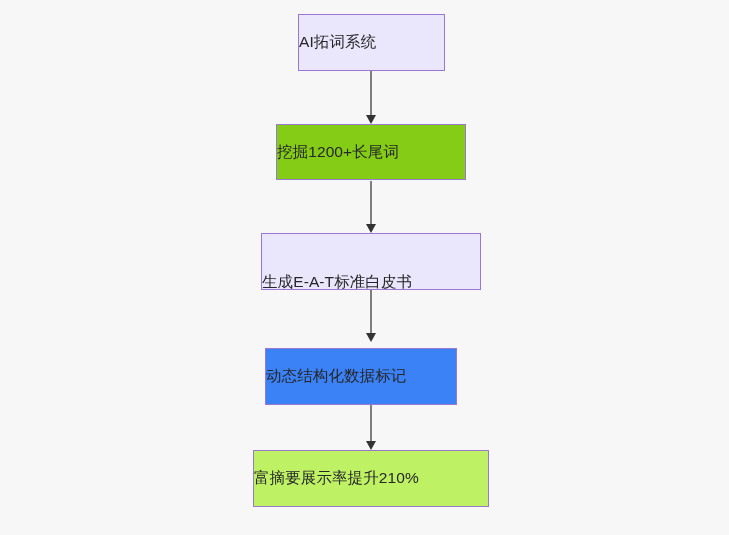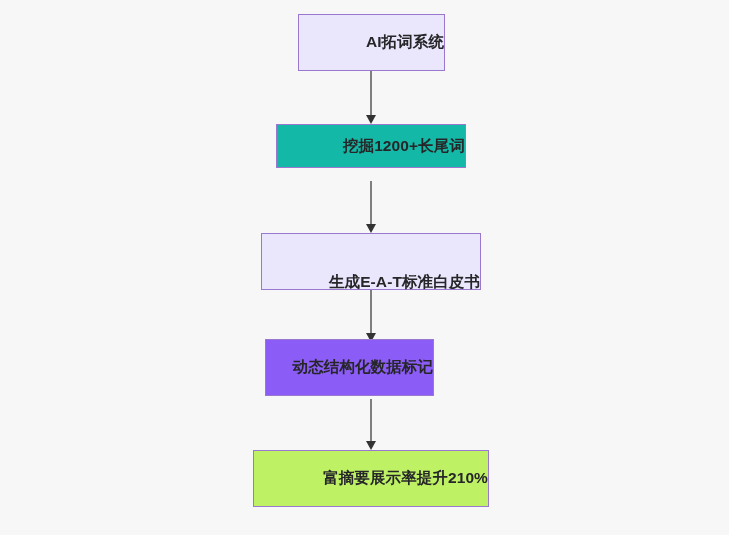--- a/index.html
+++ b/index.html
@@ -20,23 +20,22 @@
     height: 535px;
   }
 
   .node {
     position: absolute;
     box-sizing: border-box;
     background: #eae6fb;
     border: 1.6px solid #9a78d0;
     display: flex;
     align-items: center;
-    justify-content: flex-end;
+    justify-content: flex-start;
     z-index: 2;
-    font-weight: bold;
   }
 
   .node-label {
     font-size: 15.5px;
     color: #262629;
     line-height: 1.2;
     letter-spacing: 0.1px;
     white-space: nowrap;
     text-align: center;
   }
@@ -74,25 +73,25 @@
       <line class="edge-line" x1="12" y1="0" x2="12" y2="44" stroke="#7f7f7f"></line>
       <polygon class="edge-head" points="7,43 17,43 12,52" fill="#333333"></polygon>
     </svg>
     <svg class="edge" width="24" height="51" style="left: 359px; top: 399px;">
       <line class="edge-line" x1="12" y1="0" x2="12" y2="43" stroke="#7f7f7f"></line>
       <polygon class="edge-head" points="7,42 17,42 12,51" fill="#333333"></polygon>
     </svg>
     <div class="node" style="left: 298px; top: 14px; width: 147px; height: 57px; background: rgb(234, 230, 251); border-color: rgb(154, 120, 208);">
       <span class="node-label" style="color: rgb(38, 38, 41);">AI拓词系统</span>
     </div>
-    <div class="node" style="left: 276px; top: 124px; width: 190px; height: 44px; background: #14b8a6; border-color: rgb(154, 120, 208);">
+    <div class="node" style="left: 276px; top: 124px; width: 190px; height: 56px; background: #84cc16; border-color: rgb(154, 120, 208);">
       <span class="node-label" style="color: rgb(38, 38, 41);">挖掘1200+长尾词</span>
     </div>
     <div class="node" style="left: 261px; top: 233px; width: 220px; height: 57px; background: rgb(234, 230, 251); border-color: rgb(154, 120, 208);">
       <span class="node-label" style="color: rgb(38, 38, 41); margin-top: 42px;">生成E-A-T标准白皮书</span>
     </div>
-    <div class="node" style="left: 265px; top: 339px; width: 169px; height: 57px; background: #8b5cf6; border-color: rgb(154, 120, 208);">
+    <div class="node" style="left: 265px; top: 348px; width: 192px; height: 57px; background: #3b82f6; border-color: rgb(154, 120, 208);">
       <span class="node-label" style="color: rgb(38, 38, 41);">动态结构化数据标记</span>
     </div>
     <div class="node" style="left: 253px; top: 450px; width: 236px; height: 57px; background: #bef264; border-color: rgb(154, 120, 208);">
       <span class="node-label" style="color: rgb(38, 38, 41);">富摘要展示率提升210%</span>
     </div>
   </div>
 
 </body></html>

